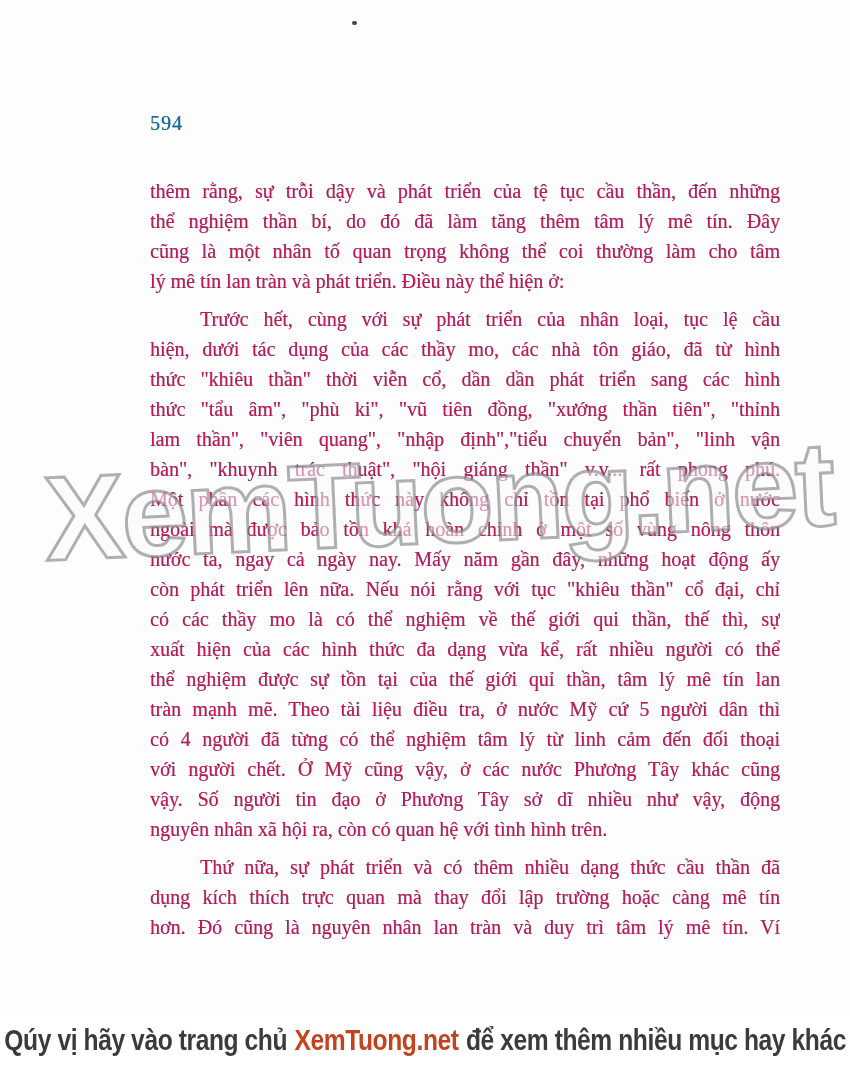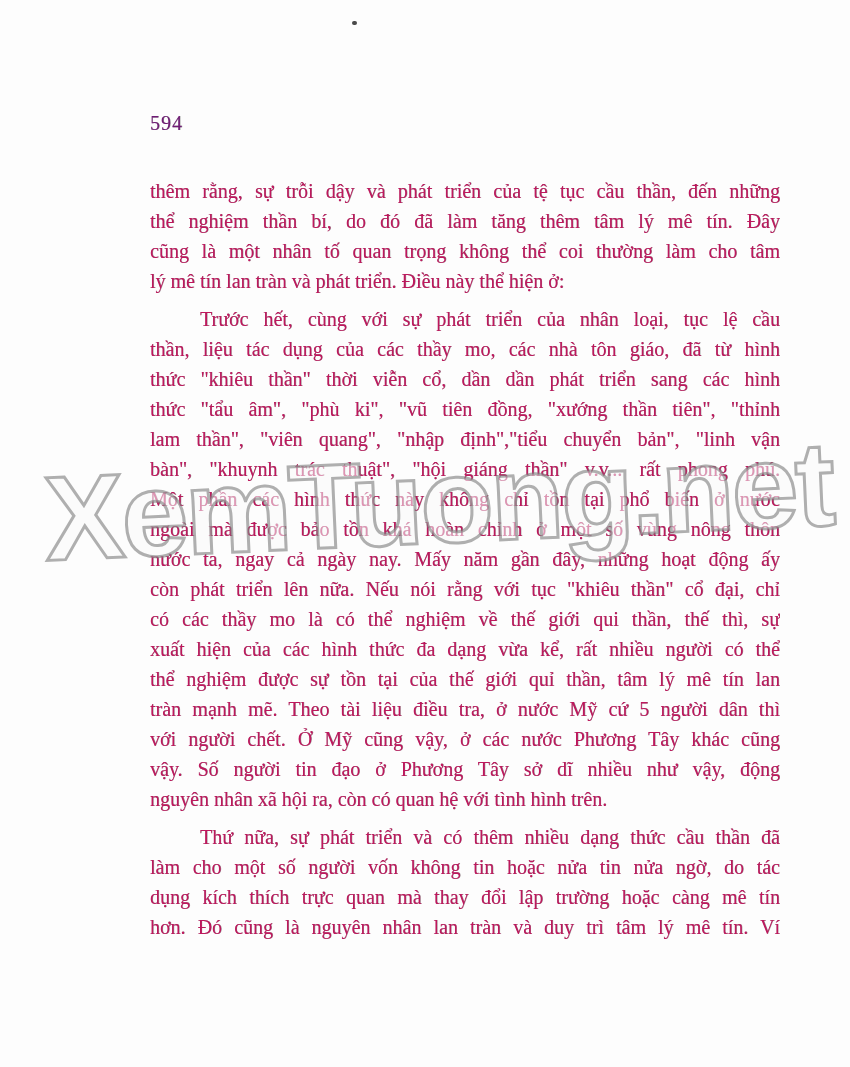--- a/index.html
+++ b/index.html
@@ -7,21 +7,21 @@
     width:850px; height:1067px; position:relative; overflow:hidden;
     background:#ffffff; font-family:"Liberation Serif", serif;
   }
   .page { position:absolute; inset:0; background:#fdfdfd; }
 
   .speck { position:absolute; left:352px; top:21px; width:5px; height:4px;
            background:#4a4a4a; border-radius:2px; }
 
   .pagehead { position:absolute; top:112px; left:150px; width:640px;
               display:flex; justify-content:space-between; align-items:baseline;
-              color:#701a75; }
+              color:#0369a1; }
   .pagenum { font-size:20px; letter-spacing:1px;
              text-shadow:0.4px 0.4px 0 rgba(20,20,20,0.45); }
   .runtitle { font-size:17px; letter-spacing:1.6px;
               text-shadow:0.4px 0.4px 0 rgba(20,20,20,0.45); }
 
   .bodytext { position:absolute; top:176px; left:150px; width:630px;
               color:#be185d; font-size:20px; z-index:1; }
   .para { margin:0; }
   .para + .para { margin-top:8px; }
   .line { height:30px; line-height:30px; overflow:hidden;
@@ -59,41 +59,46 @@
 
   <div class="bodytext">
     <div class="para">
       <div class="line">thêm rằng, sự trỗi dậy và phát triển của tệ tục cầu thần, đến những</div>
       <div class="line">thể nghiệm thần bí, do đó đã làm tăng thêm tâm lý mê tín. Đây</div>
       <div class="line">cũng là một nhân tố quan trọng không thể coi thường làm cho tâm</div>
       <div class="line end">lý mê tín lan tràn và phát triển. Điều này thể hiện ở:</div>
     </div>
     <div class="para">
       <div class="line indent">Trước hết, cùng với sự phát triển của nhân loại, tục lệ cầu</div>
-      <div class="line">thần, liệu tác dụng của các thầy mo, các nhà tôn giáo, đã từ hình</div>
+      <div class="line">hiện, dưới tác dụng của các thầy mo, các nhà tôn giáo, đã từ hình</div>
       <div class="line">thức "khiêu thần" thời viễn cổ, dần dần phát triển sang các hình</div>
       <div class="line">thức "tẩu âm", "phù ki", "vũ tiên đồng, "xướng thần tiên", "thỉnh</div>
       <div class="line">lam thần", "viên quang", "nhập định","tiểu chuyển bản", "linh vận</div>
       <div class="line">bàn", "khuynh trác thuật", "hội giáng thần" v.v... rất phong phú.</div>
       <div class="line">Một phần các hình thức này không chỉ tồn tại phổ biến ở nước</div>
       <div class="line">ngoài mà được bảo tồn khá hoàn chỉnh ở một số vùng nông thôn</div>
       <div class="line">nước ta, ngay cả ngày nay. Mấy năm gần đây, những hoạt động ấy</div>
       <div class="line">còn phát triển lên nữa. Nếu nói rằng với tục "khiêu thần" cổ đại, chỉ</div>
       <div class="line">có các thầy mo là có thể nghiệm về thế giới qui thần, thế thì, sự</div>
       <div class="line">xuất hiện của các hình thức đa dạng vừa kể, rất nhiều người có thể</div>
       <div class="line">thể nghiệm được sự tồn tại của thế giới quỉ thần, tâm lý mê tín lan</div>
       <div class="line">tràn mạnh mẽ. Theo tài liệu điều tra, ở nước Mỹ cứ 5 người dân thì</div>
+      <div class="line">có 4 người đã từng có thể nghiệm tâm lý từ linh cảm đến đối thoại</div>
       <div class="line">với người chết. Ở Mỹ cũng vậy, ở các nước Phương Tây khác cũng</div>
       <div class="line">vậy. Số người tin đạo ở Phương Tây sở dĩ nhiều như vậy, động</div>
       <div class="line end">nguyên nhân xã hội ra, còn có quan hệ với tình hình trên.</div>
     </div>
     <div class="para">
       <div class="line indent">Thứ nữa, sự phát triển và có thêm nhiều dạng thức cầu thần đã</div>
-      <div class="line">làm cho một số người vốn không tin hoặc nửa tin nửa ngờ, do tác</div>
       <div class="line">dụng kích thích trực quan mà thay đổi lập trường hoặc càng mê tín</div>
       <div class="line">hơn. Đó cũng là nguyên nhân lan tràn và duy trì tâm lý mê tín. Ví</div>
     </div>
   </div>
 
   <div class="watermark">XemTuong.net</div>
 
+  <div class="footer">
+    <div class="footer-inner">
+      <span>Qúy vị hãy vào trang chủ</span><span class="footer-link">XemTuong.net</span><span>để xem thêm nhiều mục hay khác</span>
+    </div>
+  </div>
 
 </div>
 
 </body></html>

